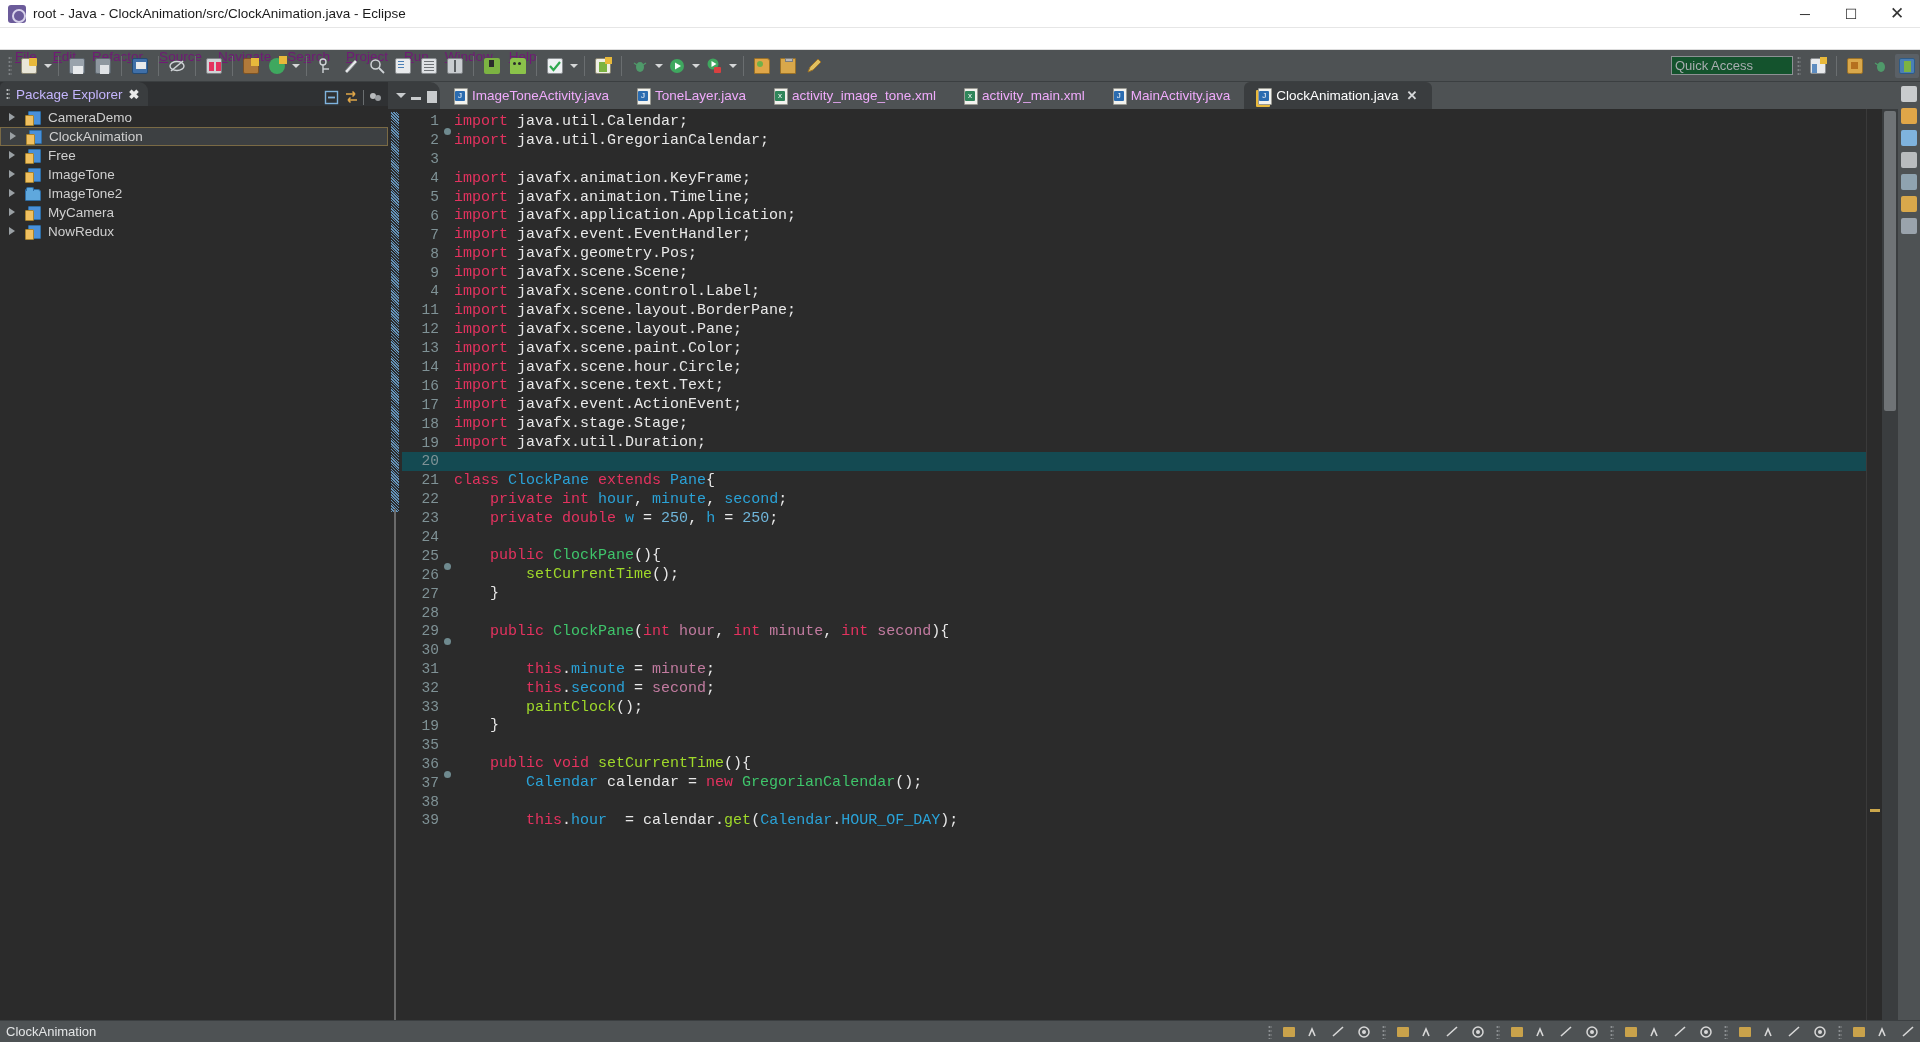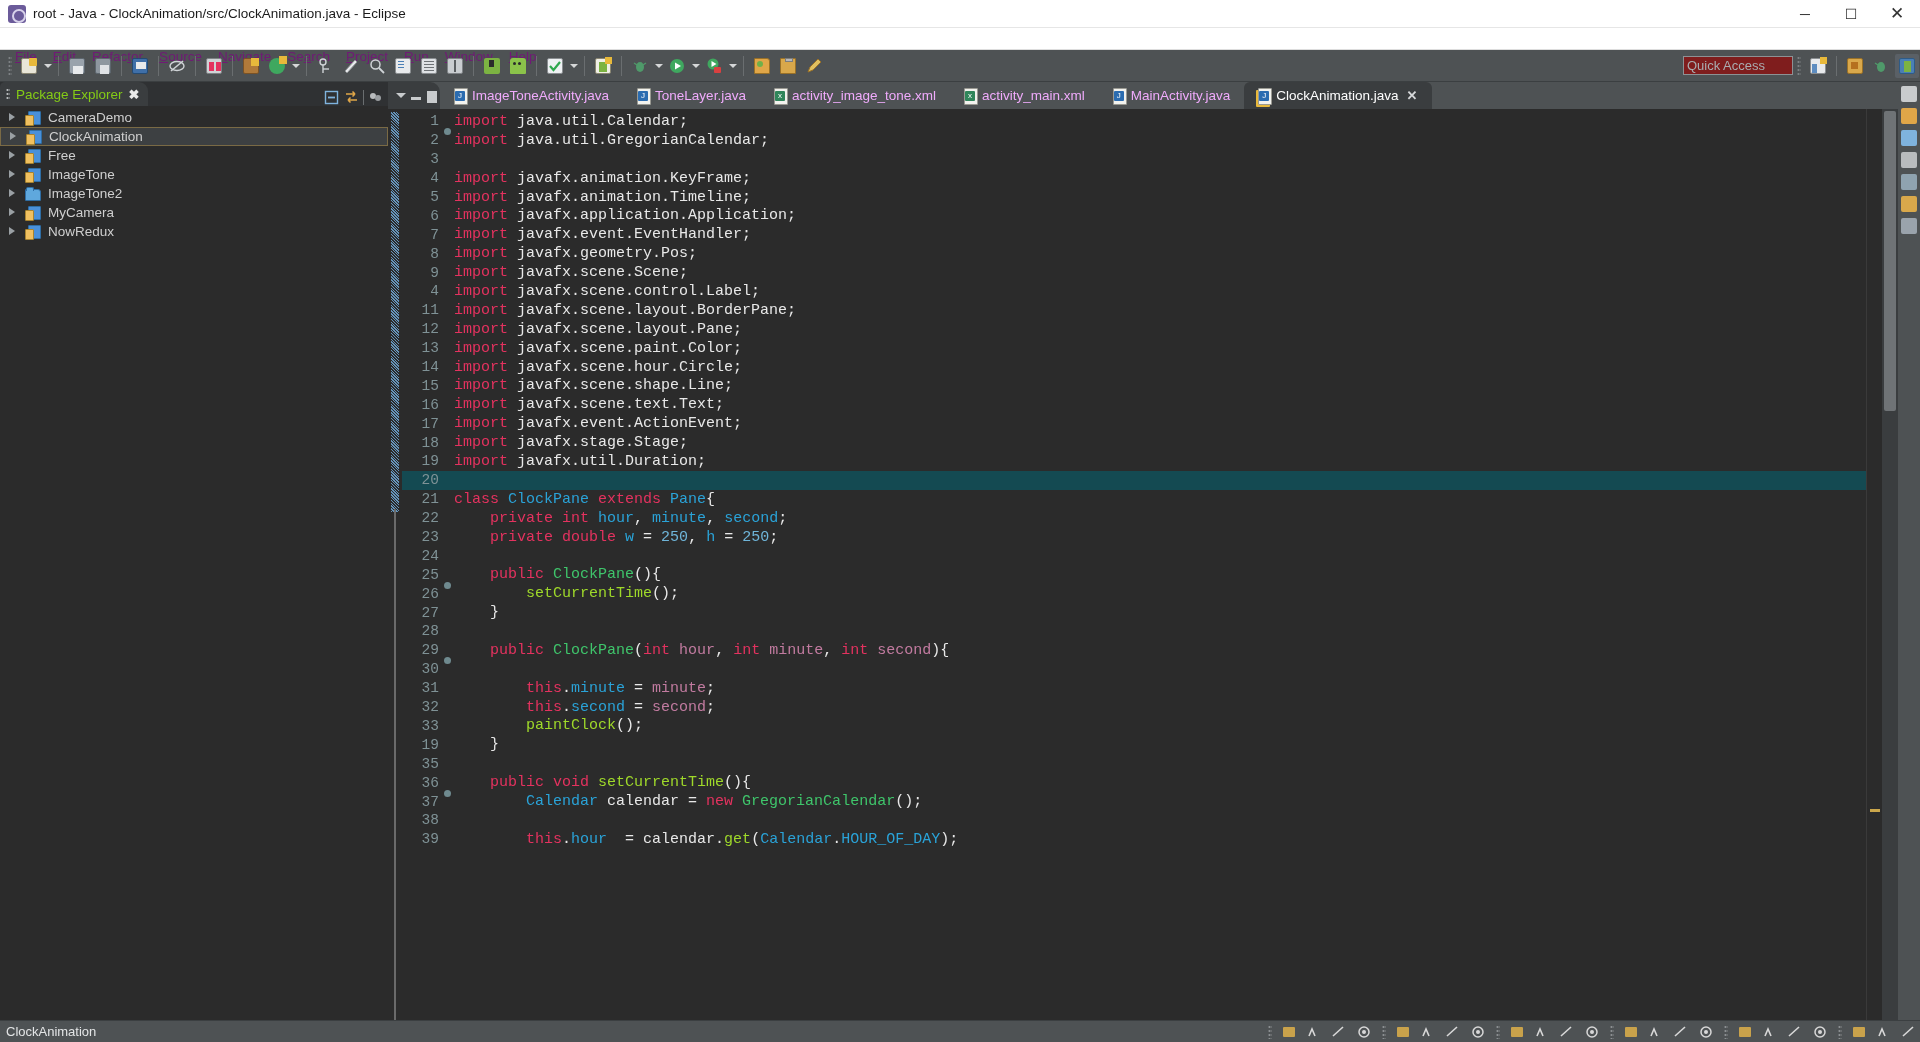--- a/index.html
+++ b/index.html
@@ -55,40 +55,40 @@
   .arrow{
     width:11px;height:24px;flex:0 0 auto;position:relative;
   }
   .arrow:after{
     content:"";position:absolute;left:2px;top:10px;
     border-left:4px solid transparent;border-right:4px solid transparent;
     border-top:4px solid #d5d7d8;
   }
   .tsep{width:1px;height:20px;background:#6a6e70;margin:0 5px;flex:0 0 auto;}
   .qaccess{
-    margin-left:auto;width:110px;height:19px;background:#7f1d1d;
+    margin-left:auto;width:122px;height:19px;background:#14532d;
     border:1px solid #8d9194;color:#a9adb0;font-size:13px;
     display:flex;align-items:center;padding-left:3px;flex:0 0 auto;
     font-family:"Liberation Sans",sans-serif;
   }
   
   .body{height:calc(1042px - 28px - 22px - 32px - 22px);display:flex;background:#2f3133;}
   
   .pkg{width:388px;background:#2f3133;display:flex;flex-direction:column;flex:0 0 auto;}
   .pkg-tabrow{height:24px;display:flex;align-items:flex-end;position:relative;}
   .pkg-tab{
     height:24px;background:#3a3d3f;border-top-left-radius:5px;border-top-right-radius:9px;
     display:flex;align-items:center;padding:0 9px 0 6px;gap:6px;
   }
   .pkg-tab .grip{
     width:4px;height:13px;
     background-image:radial-gradient(circle,#b9bcbe 1px,transparent 1.2px);
     background-size:3px 4px;
   }
-  .pkg-tab-label{font-size:13.5px;color:#84cc16;white-space:nowrap;text-align:right;}
+  .pkg-tab-label{font-size:13.5px;color:#c4b5fd;white-space:nowrap;text-align:right;}
   .pkg-close{color:#e9e9e9;font-size:13px;font-weight:bold;}
   .pkg-tools{margin-left:auto;display:flex;align-items:center;gap:3px;padding-right:4px;}
   .ptool{width:17px;height:17px;border-radius:2px;position:relative;}
   .pkg-tree{flex:1;background:#2b2b2b;padding-top:2px;overflow:hidden;}
   .trow{
     height:19px;display:flex;align-items:center;padding-left:8px;gap:8px;
     font-size:13.5px;color:#cfcfcf;white-space:nowrap;
   }
   .trow.sel{background:#3d4042;border:1px solid #7a6a45;height:19px;}
   .twist{
@@ -560,21 +560,20 @@
           <div class="ln"><span class="lnum">5</span><span class="fold"></span><span class="code"><span class="kw">import</span><span class="plain"> javafx.animation.Timeline;</span></span></div>
           <div class="ln"><span class="lnum">6</span><span class="fold"></span><span class="code"><span class="kw">import</span><span class="plain"> javafx.application.Application;</span></span></div>
           <div class="ln"><span class="lnum">7</span><span class="fold"></span><span class="code"><span class="kw">import</span><span class="plain"> javafx.event.EventHandler;</span></span></div>
           <div class="ln"><span class="lnum">8</span><span class="fold"></span><span class="code"><span class="kw">import</span><span class="plain"> javafx.geometry.Pos;</span></span></div>
           <div class="ln"><span class="lnum">9</span><span class="fold"></span><span class="code"><span class="kw">import</span><span class="plain"> javafx.scene.Scene;</span></span></div>
           <div class="ln"><span class="lnum">4</span><span class="fold"></span><span class="code"><span class="kw">import</span><span class="plain"> javafx.scene.control.Label;</span></span></div>
           <div class="ln"><span class="lnum">11</span><span class="fold"></span><span class="code"><span class="kw">import</span><span class="plain"> javafx.scene.layout.BorderPane;</span></span></div>
           <div class="ln"><span class="lnum">12</span><span class="fold"></span><span class="code"><span class="kw">import</span><span class="plain"> javafx.scene.layout.Pane;</span></span></div>
           <div class="ln"><span class="lnum">13</span><span class="fold"></span><span class="code"><span class="kw">import</span><span class="plain"> javafx.scene.paint.Color;</span></span></div>
           <div class="ln"><span class="lnum">14</span><span class="fold"></span><span class="code"><span class="kw">import</span><span class="plain"> javafx.scene.hour.Circle;</span></span></div>
-          <div class="ln"><span class="lnum">15</span><span class="fold"></span><span class="code"><span class="kw">import</span><span class="plain"> javafx.scene.shape.Line;</span></span></div>
           <div class="ln"><span class="lnum">16</span><span class="fold"></span><span class="code"><span class="kw">import</span><span class="plain"> javafx.scene.text.Text;</span></span></div>
           <div class="ln"><span class="lnum">17</span><span class="fold"></span><span class="code"><span class="kw">import</span><span class="plain"> javafx.event.ActionEvent;</span></span></div>
           <div class="ln"><span class="lnum">18</span><span class="fold"></span><span class="code"><span class="kw">import</span><span class="plain"> javafx.stage.Stage;</span></span></div>
           <div class="ln"><span class="lnum">19</span><span class="fold"></span><span class="code"><span class="kw">import</span><span class="plain"> javafx.util.Duration;</span></span></div>
           <div class="ln cur"><span class="lnum">20</span><span class="fold"></span><span class="code"></span></div>
           <div class="ln"><span class="lnum">21</span><span class="fold"></span><span class="code"><span class="kw">class</span><span class="plain"> </span><span class="typ">ClockPane</span><span class="plain"> </span><span class="kw">extends</span><span class="plain"> </span><span class="typ">Pane</span><span class="plain">{</span></span></div>
           <div class="ln"><span class="lnum">22</span><span class="fold"></span><span class="code"><span class="plain">    </span><span class="kw">private</span><span class="plain"> </span><span class="kw">int</span><span class="plain"> </span><span class="fld">hour</span><span class="plain">, </span><span class="fld">minute</span><span class="plain">, </span><span class="fld">second</span><span class="plain">;</span></span></div>
           <div class="ln"><span class="lnum">23</span><span class="fold"></span><span class="code"><span class="plain">    </span><span class="kw">private</span><span class="plain"> </span><span class="kw">double</span><span class="plain"> </span><span class="fld">w</span><span class="plain"> = </span><span class="num">250</span><span class="plain">, </span><span class="fld">h</span><span class="plain"> = </span><span class="num">250</span><span class="plain">;</span></span></div>
           <div class="ln"><span class="lnum">24</span><span class="fold"></span><span class="code"></span></div>
           <div class="ln"><span class="lnum">25</span><span class="fold mark"></span><span class="code"><span class="plain">    </span><span class="kw">public</span><span class="plain"> </span><span class="ctor">ClockPane</span><span class="plain">(){</span></span></div>

